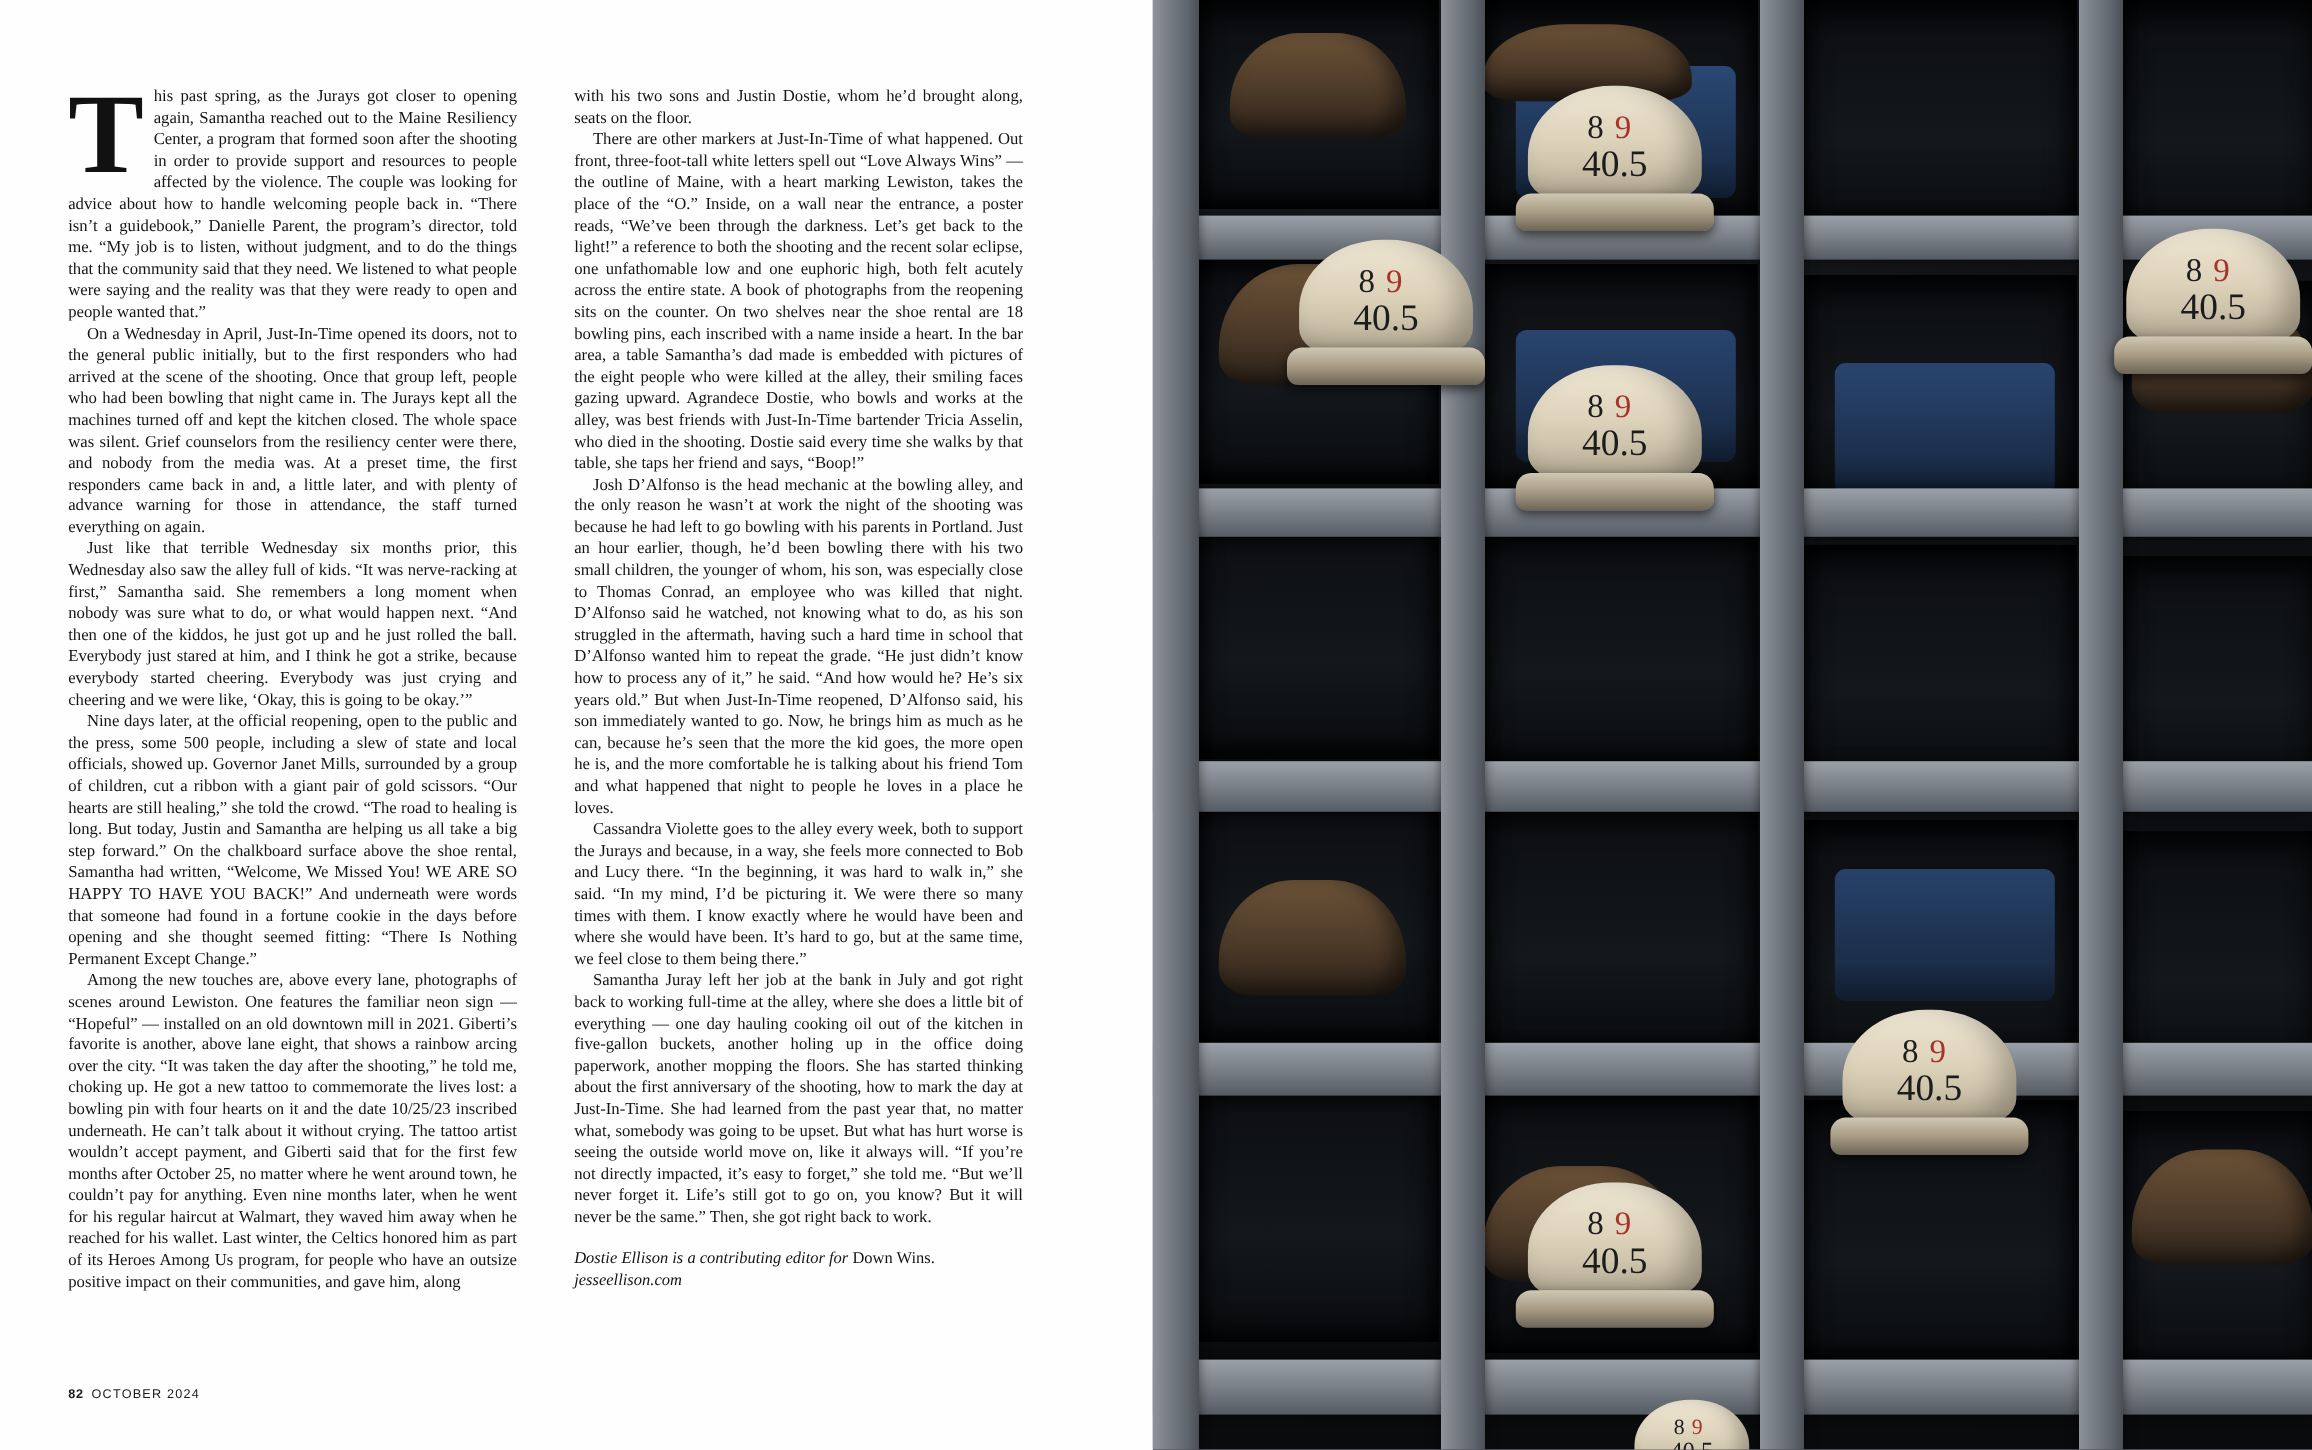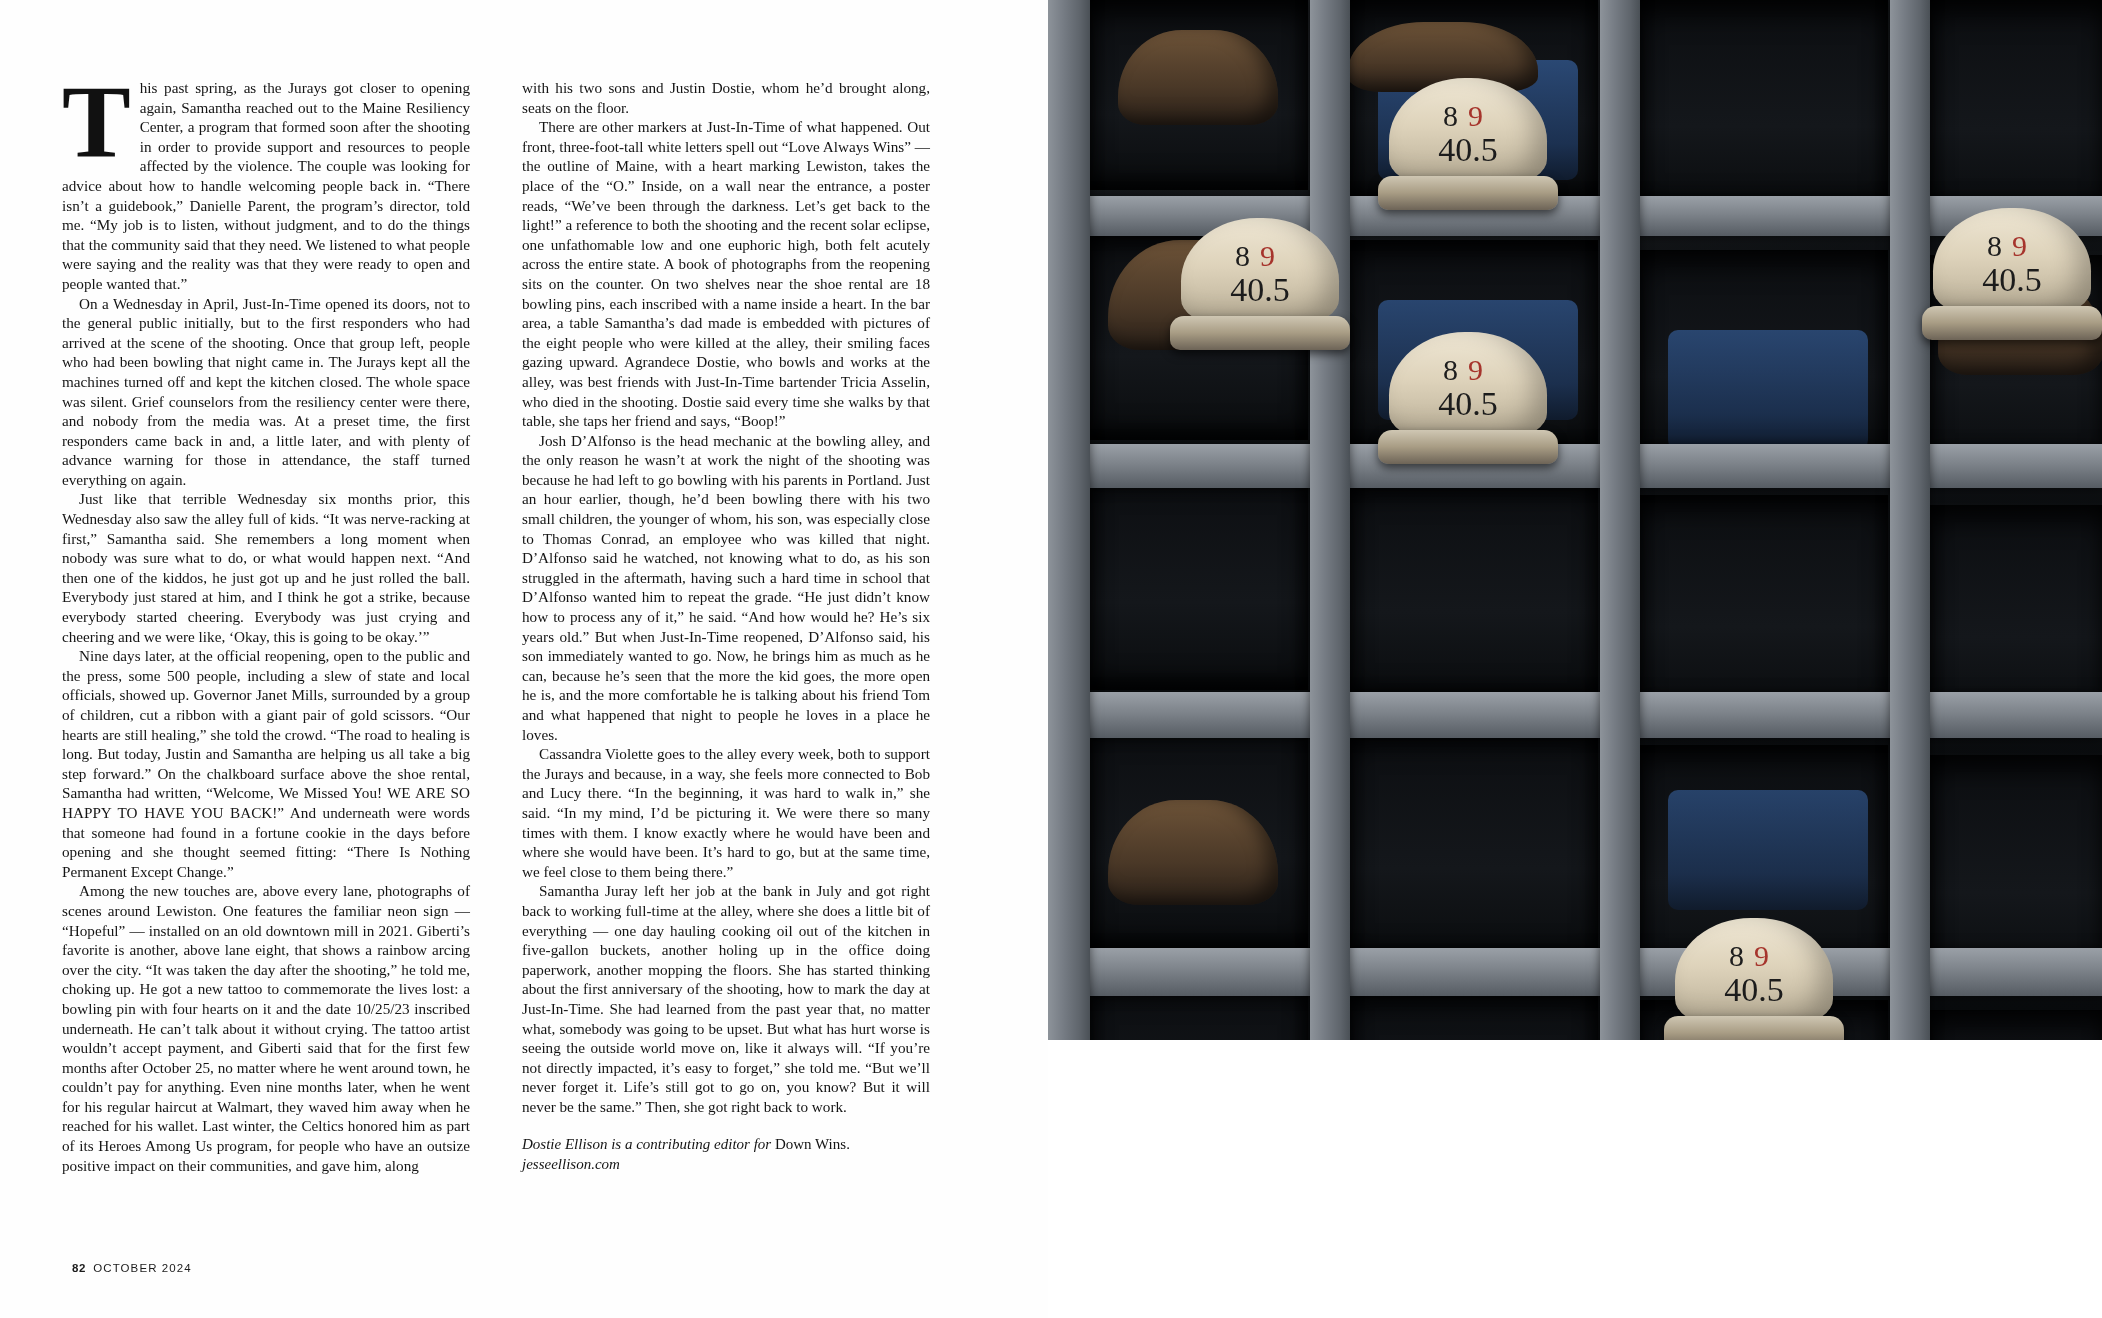--- a/index.html
+++ b/index.html
@@ -69,41 +69,41 @@
     font-style: italic;
     color: #141414;
   }
   .byline .roman {
     font-style: normal;
   }
   .byline .url {
   }
   .folio {
     position: absolute;
-    left: 72px;
+    left: 62px;
     bottom: 44px;
     font-family: "Liberation Sans", sans-serif;
     font-size: 11.5px;
     letter-spacing: 0.7px;
     color: #1b1b1b;
   }
   .folio .num {
     font-weight: 700;
     margin-right: 7px;
   }
   .folio .issue {
     font-weight: 400;
     letter-spacing: 1.1px;
   }
 
   
   .photo-half {
     position: relative;
     width: 1054px;
-    height: 1040px;
+    height: 1318px;
     overflow: hidden;
     background: #c4b5fd;
   }
   .photo-canvas {
     position: absolute;
     inset: 0;
     background:
       radial-gradient(ellipse 70% 50% at 30% 10%, rgba(120,125,132,0.35), rgba(0,0,0,0) 70%),
       linear-gradient(160deg, #3c4249 0%, #23272c 40%, #15181c 100%);
   }

